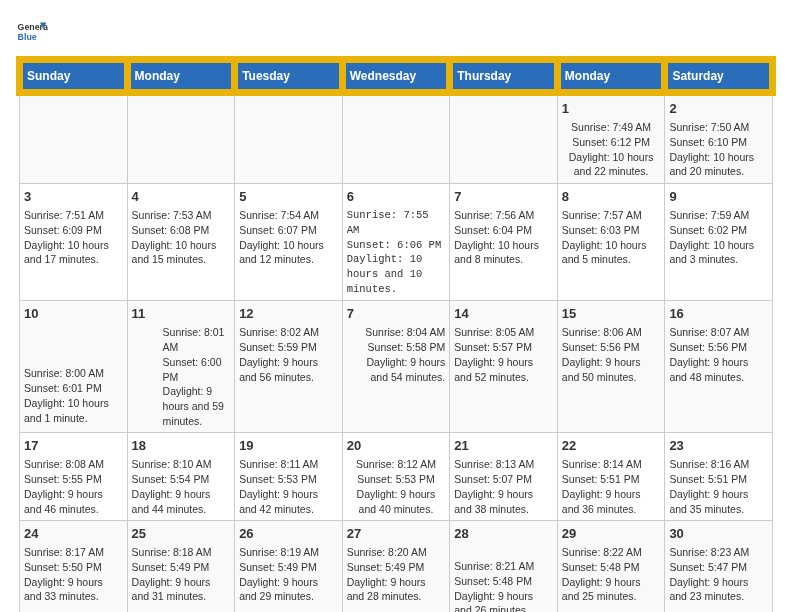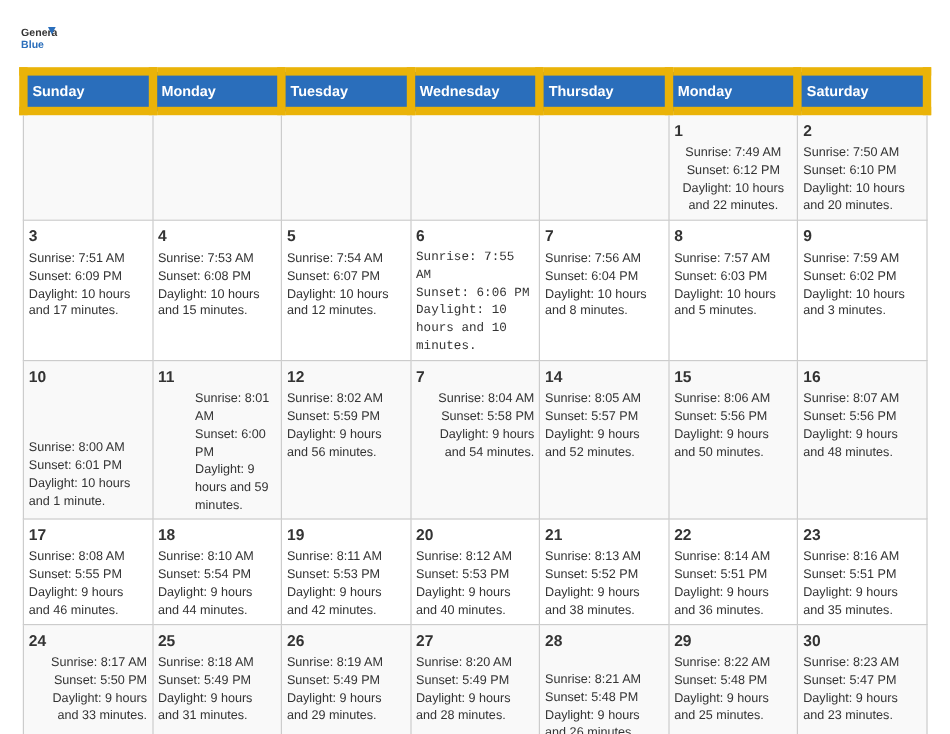--- a/index.html
+++ b/index.html
@@ -232,47 +232,47 @@
 Daylight: 9 hours and 44 minutes.</div>
         </td>
         <td>
           <div class="day-num">19</div>
           <div class="day-info" style="white-space: pre-line;">Sunrise: 8:11 AM
 Sunset: 5:53 PM
 Daylight: 9 hours and 42 minutes.</div>
         </td>
         <td>
           <div class="day-num">20</div>
-          <div class="day-info" style="white-space: pre-line;">Sunrise: 8:12 AM
+          <div class="day-info" style="white-space: pre-line; text-align: center;">Sunrise: 8:12 AM
 Sunset: 5:53 PM
 Daylight: 9 hours and 40 minutes.</div>
         </td>
         <td>
           <div class="day-num">21</div>
           <div class="day-info" style="white-space: pre-line;">Sunrise: 8:13 AM
-Sunset: 5:52 PM
+Sunset: 5:07 PM
 Daylight: 9 hours and 38 minutes.</div>
         </td>
         <td>
           <div class="day-num">22</div>
           <div class="day-info" style="white-space: pre-line;">Sunrise: 8:14 AM
 Sunset: 5:51 PM
 Daylight: 9 hours and 36 minutes.</div>
         </td>
         <td>
           <div class="day-num">23</div>
           <div class="day-info" style="white-space: pre-line;">Sunrise: 8:16 AM
 Sunset: 5:51 PM
 Daylight: 9 hours and 35 minutes.</div>
         </td>
       </tr>
       <tr>
         <td>
           <div class="day-num">24</div>
-          <div class="day-info" style="white-space: pre-line; text-align: right;">Sunrise: 8:17 AM
+          <div class="day-info" style="white-space: pre-line;">Sunrise: 8:17 AM
 Sunset: 5:50 PM
 Daylight: 9 hours and 33 minutes.</div>
         </td>
         <td>
           <div class="day-num">25</div>
           <div class="day-info" style="white-space: pre-line;">Sunrise: 8:18 AM
 Sunset: 5:49 PM
 Daylight: 9 hours and 31 minutes.</div>
         </td>
         <td>

